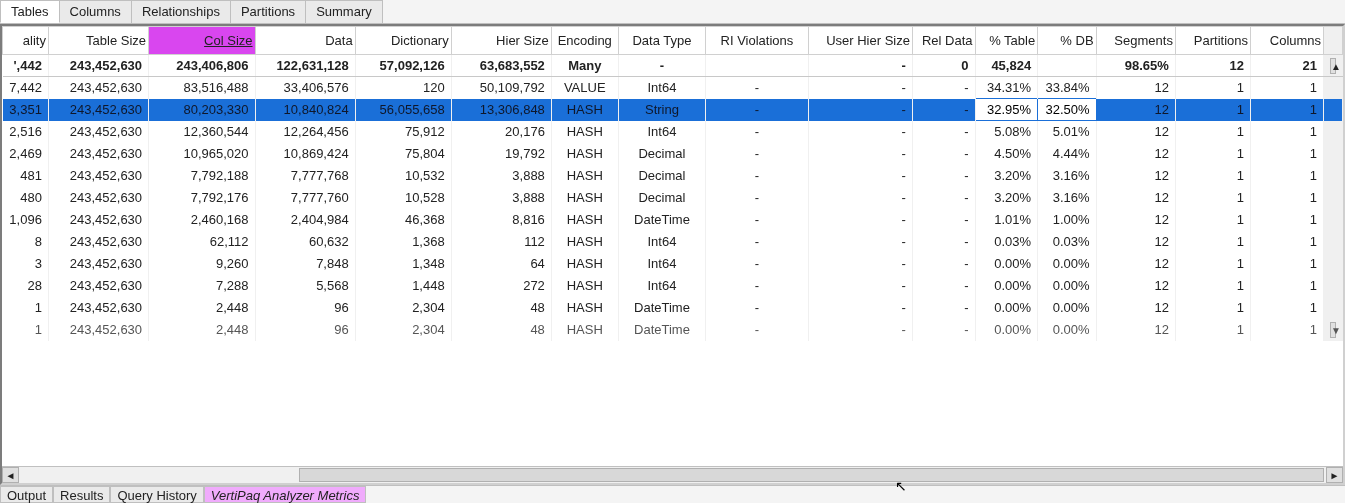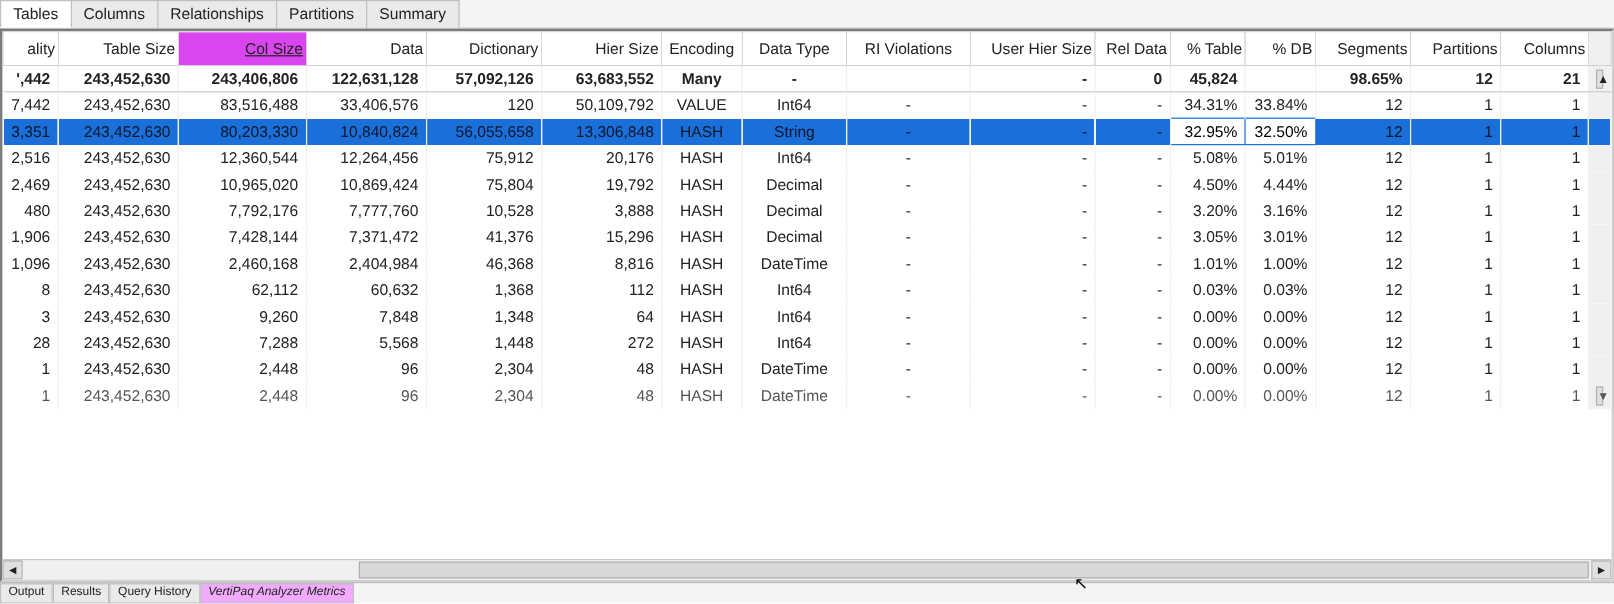--- a/index.html
+++ b/index.html
@@ -158,21 +158,21 @@
     bottom: 1px;
     background: #d8d8d8;
     border: 1px solid #b0b0b0;
   }
   
   .bottom-tabs {
     height: 18px;
     display: flex;
     border-top: 1px solid #bfbfbf;
     background: #f4f4f4;
-    font-size: 10px;
+    font-size: 13px;
   }
   .bottom-tab {
     padding: 1px 6px;
     border: 1px solid #bfbfbf;
     background: #eaeaea;
     cursor: pointer;
   }
   .bottom-tab.active { background: #f0abfc; font-style: italic; }
   
   .cursor-glyph {
@@ -330,52 +330,52 @@
             <td class="r">-</td>
             <td class="r">-</td>
             <td class="r cell-pcttable">4.50%</td>
             <td class="r cell-pctdb">4.44%</td>
             <td class="r">12</td>
             <td class="r">1</td>
             <td class="r">1</td>
             <td class="vscroll"></td>
           </tr>
           <tr>
+            <td class="r">481</td>
+            <td class="r">243,452,630</td>
+            <td class="r">7,792,188</td>
+            <td class="r">7,777,768</td>
+            <td class="r">10,532</td>
+            <td class="r">3,888</td>
+            <td class="l">HASH</td>
+            <td class="l">Decimal</td>
+            <td class="l">-</td>
+            <td class="r">-</td>
+            <td class="r">-</td>
+            <td class="r cell-pcttable">3.20%</td>
+            <td class="r cell-pctdb">3.16%</td>
+            <td class="r">12</td>
+            <td class="r">1</td>
+            <td class="r">1</td>
+            <td class="vscroll"></td>
+          </tr>
+          <tr>
             <td class="r">480</td>
             <td class="r">243,452,630</td>
             <td class="r">7,792,176</td>
             <td class="r">7,777,760</td>
             <td class="r">10,528</td>
             <td class="r">3,888</td>
             <td class="l">HASH</td>
             <td class="l">Decimal</td>
             <td class="l">-</td>
             <td class="r">-</td>
             <td class="r">-</td>
             <td class="r cell-pcttable">3.20%</td>
             <td class="r cell-pctdb">3.16%</td>
-            <td class="r">12</td>
-            <td class="r">1</td>
-            <td class="r">1</td>
-            <td class="vscroll"></td>
-          </tr>
-          <tr>
-            <td class="r">1,906</td>
-            <td class="r">243,452,630</td>
-            <td class="r">7,428,144</td>
-            <td class="r">7,371,472</td>
-            <td class="r">41,376</td>
-            <td class="r">15,296</td>
-            <td class="l">HASH</td>
-            <td class="l">Decimal</td>
-            <td class="l">-</td>
-            <td class="r">-</td>
-            <td class="r">-</td>
-            <td class="r cell-pcttable">3.05%</td>
-            <td class="r cell-pctdb">3.01%</td>
             <td class="r">12</td>
             <td class="r">1</td>
             <td class="r">1</td>
             <td class="vscroll"></td>
           </tr>
           <tr>
             <td class="r">1,096</td>
             <td class="r">243,452,630</td>
             <td class="r">2,460,168</td>
             <td class="r">2,404,984</td>

